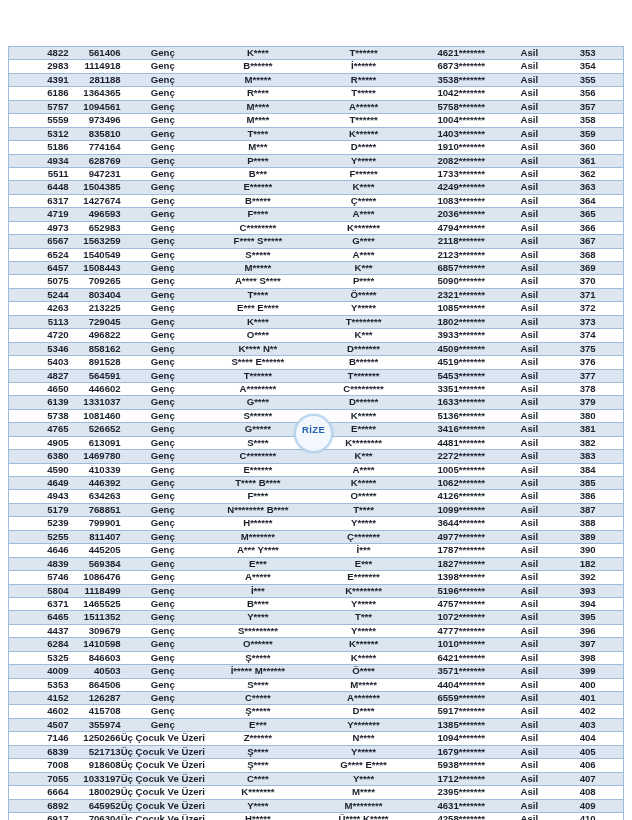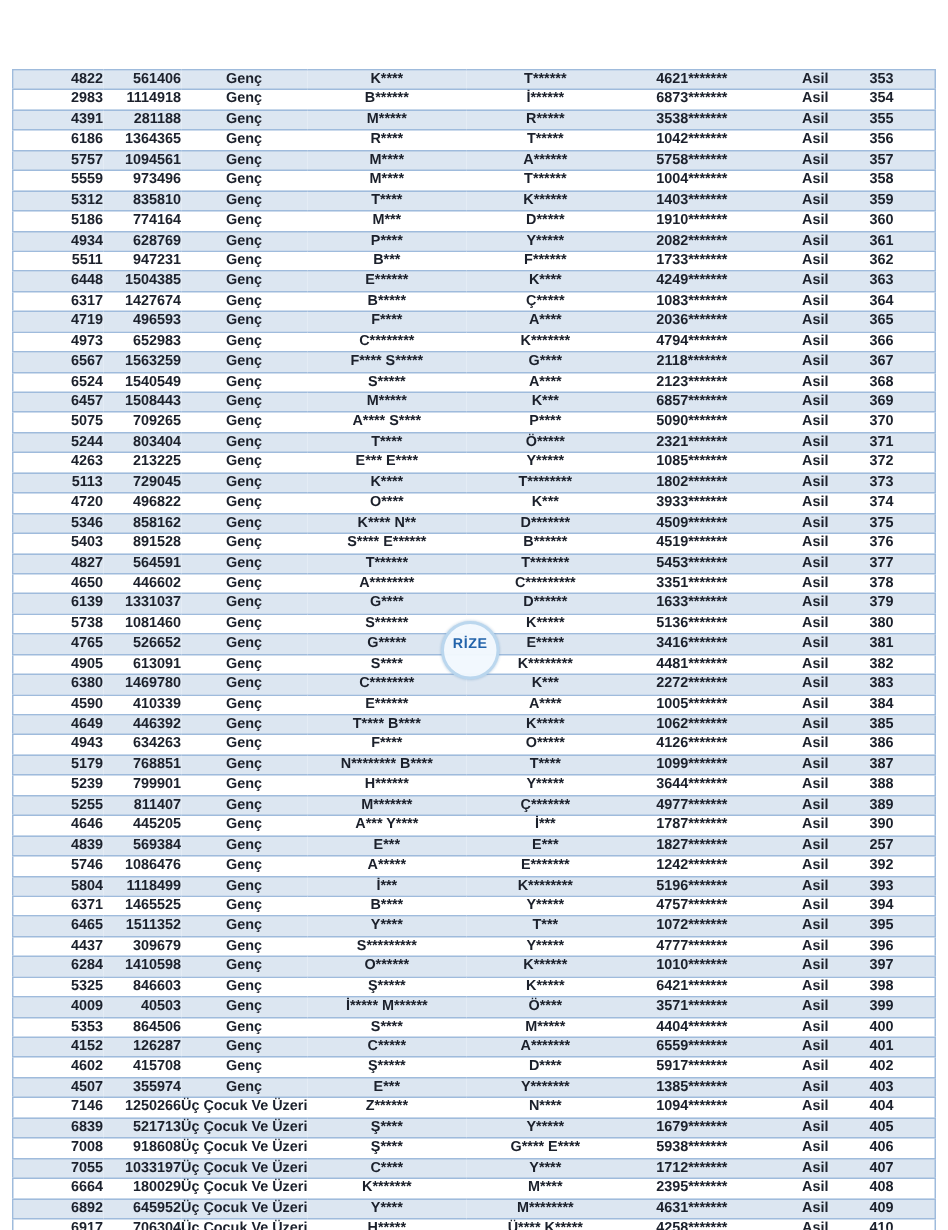--- a/index.html
+++ b/index.html
@@ -19,21 +19,21 @@
     background:#ffffff;
   }
   table.results tr.alt td{background:var(--stripe-color);}
   
   td:nth-child(1){text-align:right;padding-right:7px;}
   td:nth-child(2){text-align:right;padding-right:9px;}
   td:nth-child(3){text-align:center;}
   td:nth-child(4){text-align:center;}
   td:nth-child(5){text-align:center;}
   td:nth-child(6){text-align:center;}
-  td:nth-child(7){text-align:right;padding-left:7px;}
+  td:nth-child(7){text-align:center;padding-left:7px;}
   td:nth-child(8){text-align:center;}
 
   .watermark{
     position:absolute;left:294px;top:386px;width:39px;height:39px;
     border-radius:50%;overflow:hidden;box-sizing:border-box;
     border:2px solid var(--wm-ring);background:#f2f8fe;
     opacity:.97;z-index:5;
     display:flex;flex-direction:column;
     box-shadow:0 0 2px rgba(80,130,180,.45);
   }
@@ -447,29 +447,29 @@
           <td>390</td>
         </tr>
         <tr class="alt">
           <td>4839</td>
           <td>569384</td>
           <td>Genç</td>
           <td>E***</td>
           <td>E***</td>
           <td>1827*******</td>
           <td>Asil</td>
-          <td>257</td>
+          <td>182</td>
         </tr>
         <tr>
           <td>5746</td>
           <td>1086476</td>
           <td>Genç</td>
           <td>A*****</td>
           <td>E*******</td>
-          <td>1242*******</td>
+          <td>1398*******</td>
           <td>Asil</td>
           <td>392</td>
         </tr>
         <tr class="alt">
           <td>5804</td>
           <td>1118499</td>
           <td>Genç</td>
           <td>İ***</td>
           <td>K********</td>
           <td>5196*******</td>

